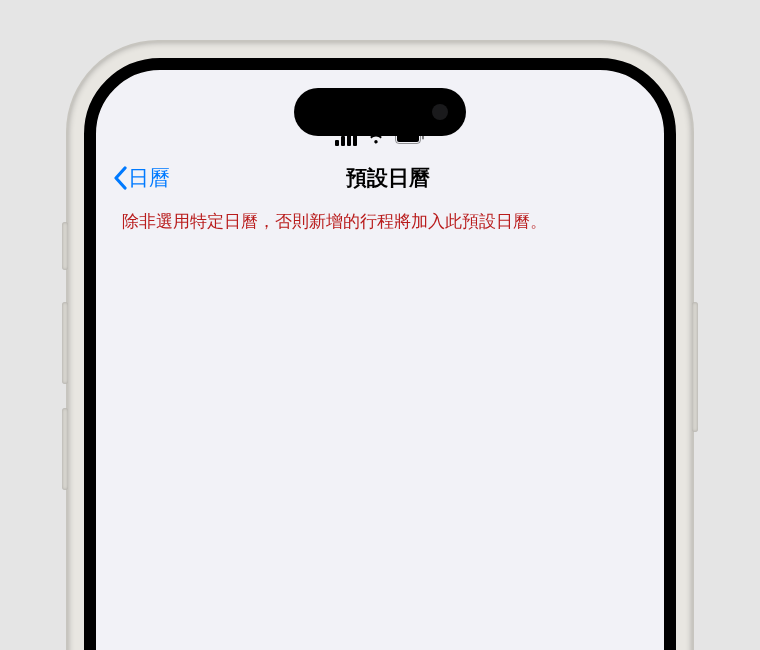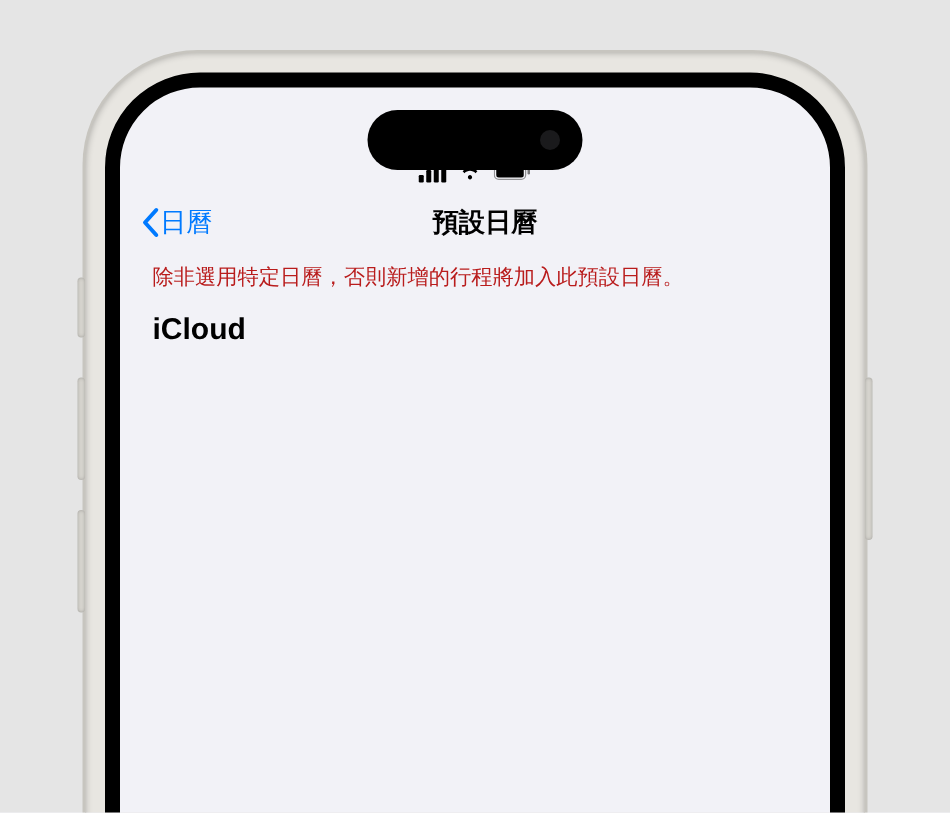--- a/index.html
+++ b/index.html
@@ -221,18 +221,17 @@
               <path d="M12 2 L3 12 L12 22" stroke="#007aff" stroke-width="3.2" fill="none" stroke-linecap="round" stroke-linejoin="round"></path>
             </svg>
         </span>
         <span>日曆</span>
       </div>
       <div class="nav-title">預設日曆</div>
     </div>
 
     <div class="content">
       <div class="description">除非選用特定日曆，否則新增的行程將加入此預設日曆。</div>
-      <div class="section-header">iCloud</div>
 
     </div>
 
   </div>
 </div>
 
 </body></html>

